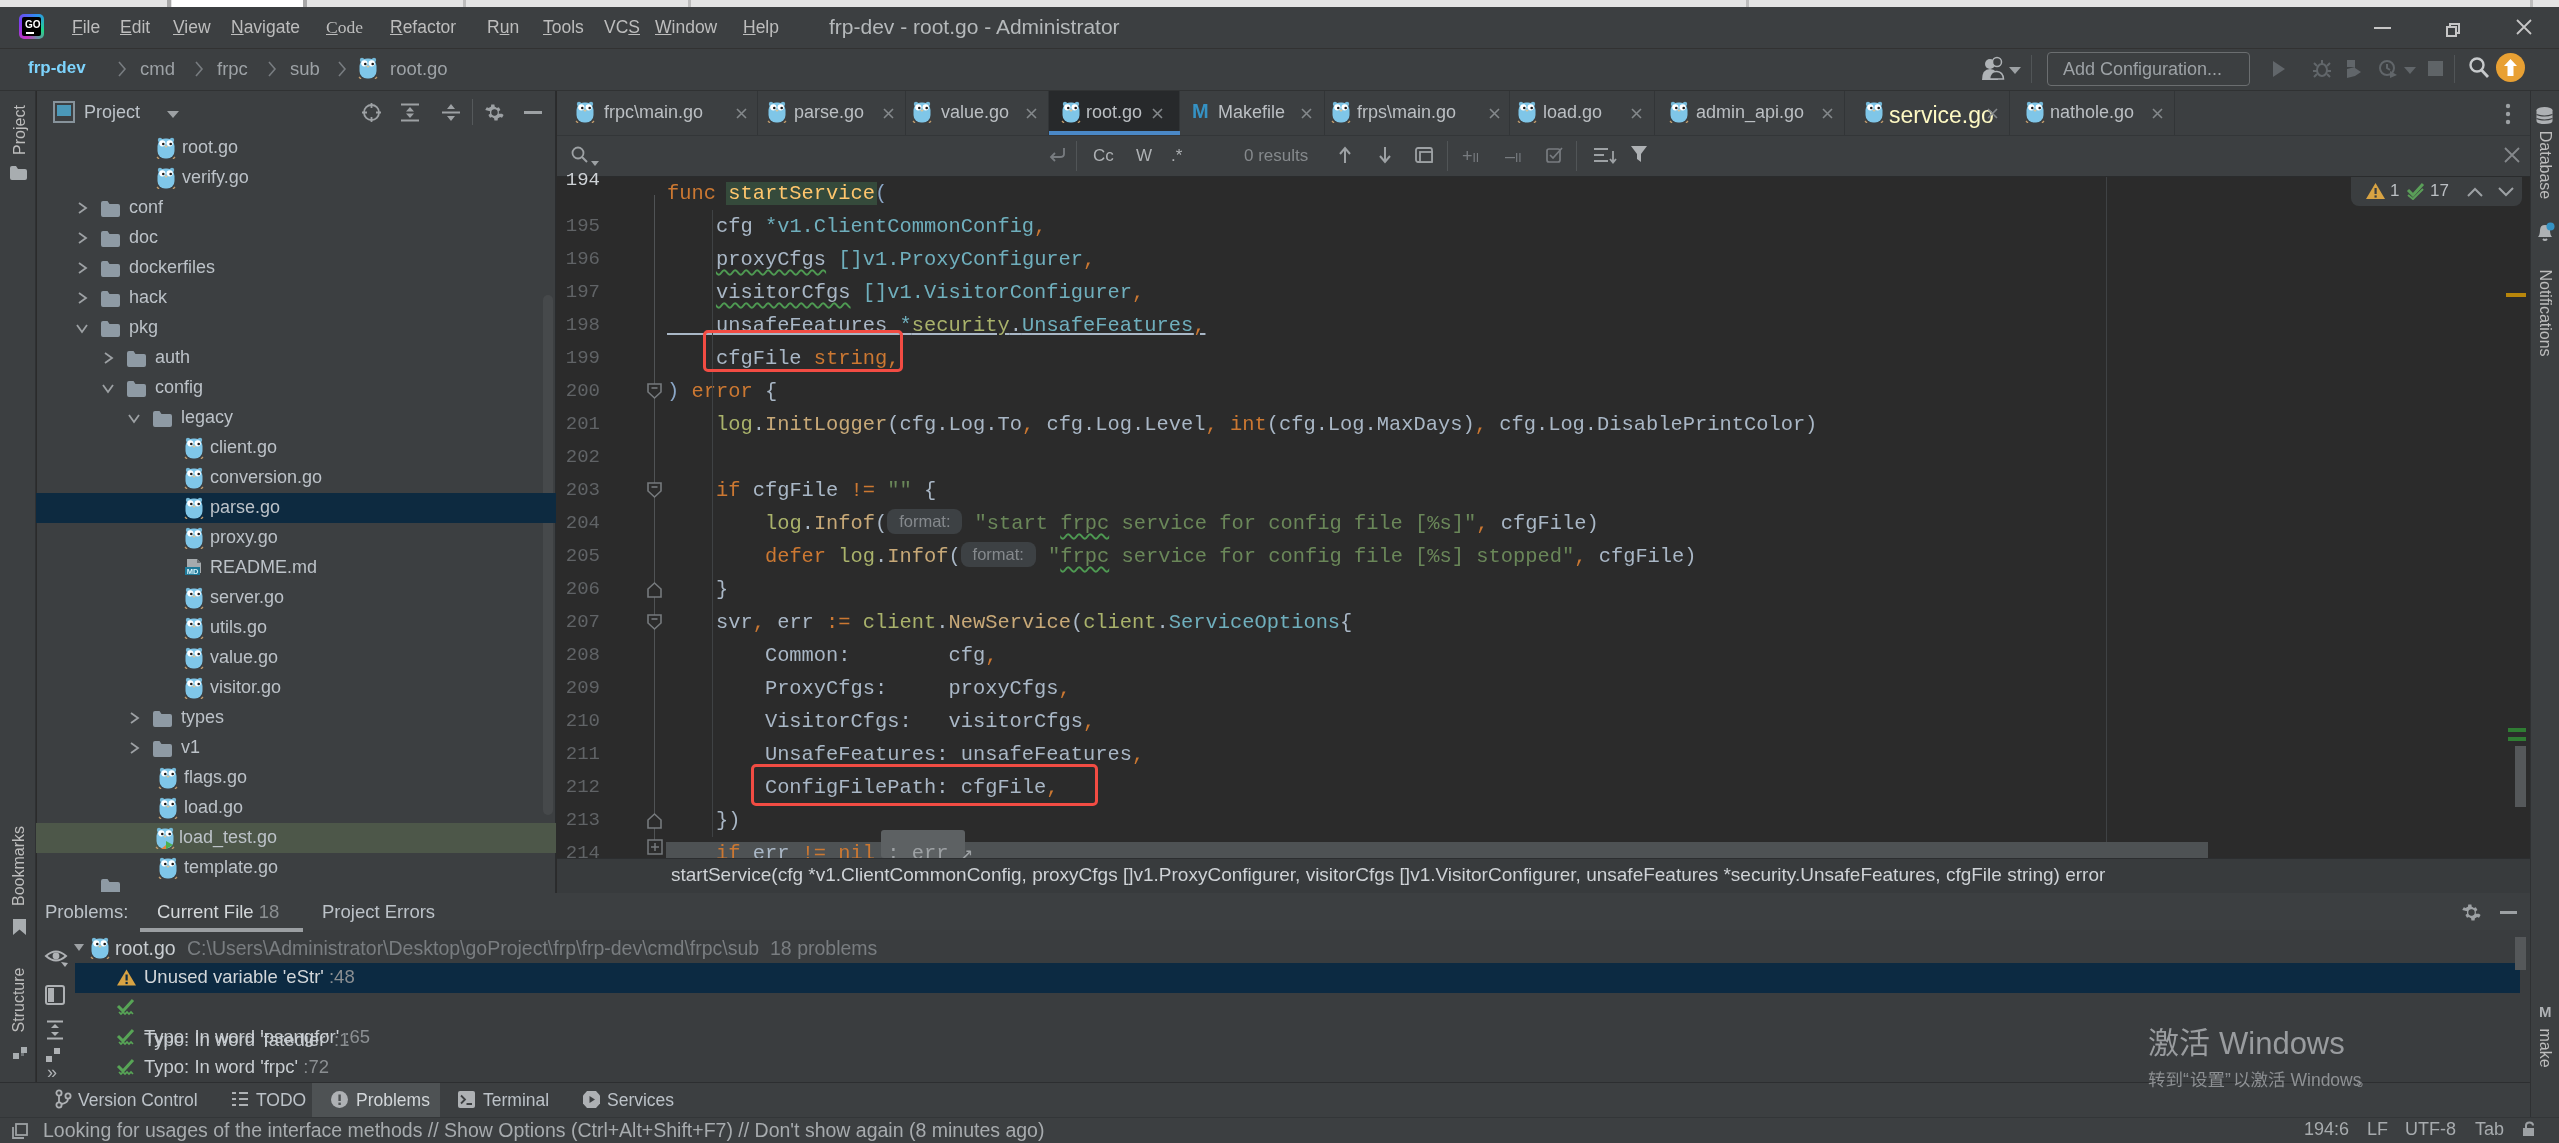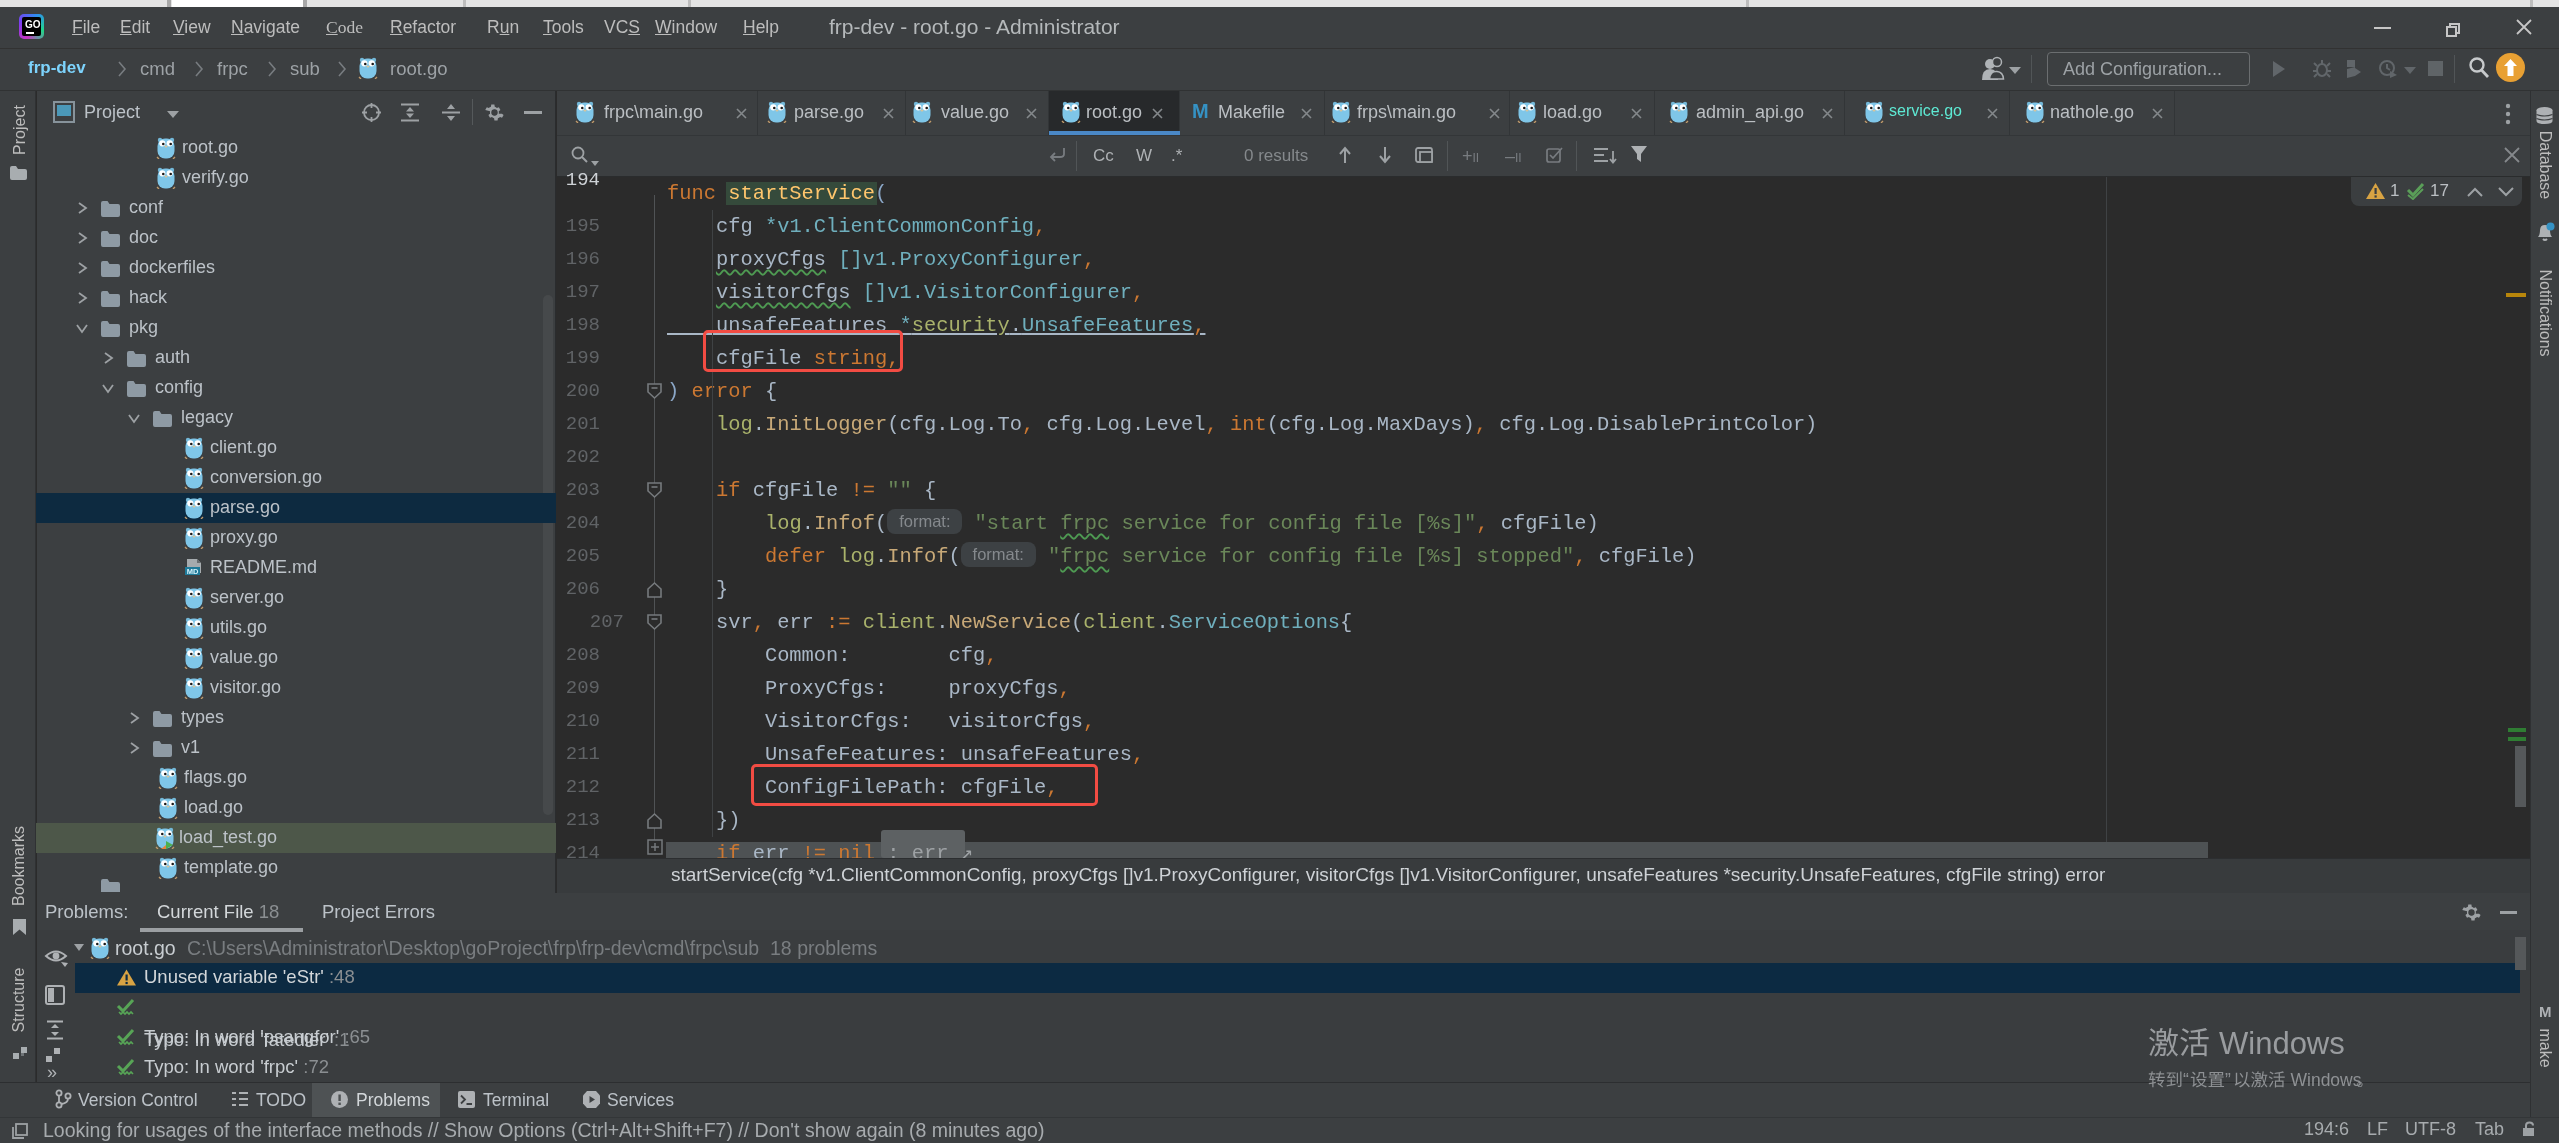--- a/index.html
+++ b/index.html
@@ -552,21 +552,21 @@
         <ellipse cx="4" cy="3" rx="2.2" ry="2.2" fill="#74b8d8"></ellipse>
         <ellipse cx="16" cy="3" rx="2.2" ry="2.2" fill="#74b8d8"></ellipse>
         <rect x="1.5" y="1.5" width="17" height="20" rx="7.5" fill="#7fc6e8"></rect>
         <circle cx="6.3" cy="6.3" r="3.1" fill="#fff"></circle>
         <circle cx="13.7" cy="6.3" r="3.1" fill="#fff"></circle>
         <circle cx="7.3" cy="7" r="1.3" fill="#1a1a1a"></circle>
         <circle cx="14.7" cy="7" r="1.3" fill="#1a1a1a"></circle>
         <ellipse cx="10" cy="9.6" rx="1.5" ry="1" fill="#d8c49a"></ellipse>
         <path d="M1 20 l2 2 M19 20 l-2 2" stroke="#c09a6a" stroke-width="1.4"></path>
       </svg></div>
-  <div class="abs" style="left:1889px;top:102px;font-size:16px;color:#5eead4;text-align:center;">service.go</div>
+  <div class="abs" style="left:1889px;top:102px;font-size:23px;color:#fef9c3;text-align:center;">service.go</div>
   <svg class="abs" style="left:1986px;top:107px" width="13" height="13">
       <path d="M2 2 L11 11 M11 2 L2 11" stroke="#84888b" stroke-width="1.6"></path>
     </svg>
   <div class="abs" style="left:2010px;top:91px;width:165px;height:44px;background:#3c3f41;border-right:1px solid #323537;"></div>
   <div class="abs" style="left:2025px;top:101px;"><svg width="20" height="22" viewBox="0 0 20 22">
         <ellipse cx="4" cy="3" rx="2.2" ry="2.2" fill="#74b8d8"></ellipse>
         <ellipse cx="16" cy="3" rx="2.2" ry="2.2" fill="#74b8d8"></ellipse>
         <rect x="1.5" y="1.5" width="17" height="20" rx="7.5" fill="#7fc6e8"></rect>
         <circle cx="6.3" cy="6.3" r="3.1" fill="#fff"></circle>
         <circle cx="13.7" cy="6.3" r="3.1" fill="#fff"></circle>
@@ -652,21 +652,21 @@
   <div class="lnum" style="top:441px;"><span>202</span></div>
   <div class="codeline" style="top:441px;"></div>
   <div class="lnum" style="top:474px;"><span>203</span></div>
   <div class="codeline" style="top:474px;">    <span class="k">if</span> cfgFile <span class="k">!=</span> <span class="s">""</span> {</div>
   <div class="lnum" style="top:507px;"><span>204</span></div>
   <div class="codeline" style="top:507px;">        <span class="pk">log</span>.<span class="fc">Infof</span>(<span class="hint">format:</span> <span class="s">"start <span class="sq">frpc</span> service for config file [%s]"</span><span class="k">,</span> cfgFile)</div>
   <div class="lnum" style="top:540px;"><span>205</span></div>
   <div class="codeline" style="top:540px;">        <span class="k">defer</span> <span class="pk">log</span>.<span class="fc">Infof</span>(<span class="hint">format:</span> <span class="s">"<span class="sq">frpc</span> service for config file [%s] stopped"</span><span class="k">,</span> cfgFile)</div>
   <div class="lnum" style="top:573px;"><span>206</span></div>
   <div class="codeline" style="top:573px;">    }</div>
-  <div class="lnum" style="top:606px;margin-left:24px;"><span>207</span></div>
+  <div class="lnum" style="top:606px;"><span>207</span></div>
   <div class="codeline" style="top:606px;">    svr<span class="k">,</span> err <span class="k">:=</span> <span class="pk">client</span>.<span class="fc">NewService</span>(<span class="pk">client</span>.<span class="t">ServiceOptions</span>{</div>
   <div class="lnum" style="top:639px;"><span>208</span></div>
   <div class="codeline" style="top:639px;">        Common:        cfg<span class="k">,</span></div>
   <div class="lnum" style="top:672px;"><span>209</span></div>
   <div class="codeline" style="top:672px;">        ProxyCfgs:     proxyCfgs<span class="k">,</span></div>
   <div class="lnum" style="top:705px;"><span>210</span></div>
   <div class="codeline" style="top:705px;">        VisitorCfgs:   visitorCfgs<span class="k">,</span></div>
   <div class="lnum" style="top:738px;"><span>211</span></div>
   <div class="codeline" style="top:738px;">        UnsafeFeatures: unsafeFeatures<span class="k">,</span></div>
   <div class="lnum" style="top:771px;"><span>212</span></div>

